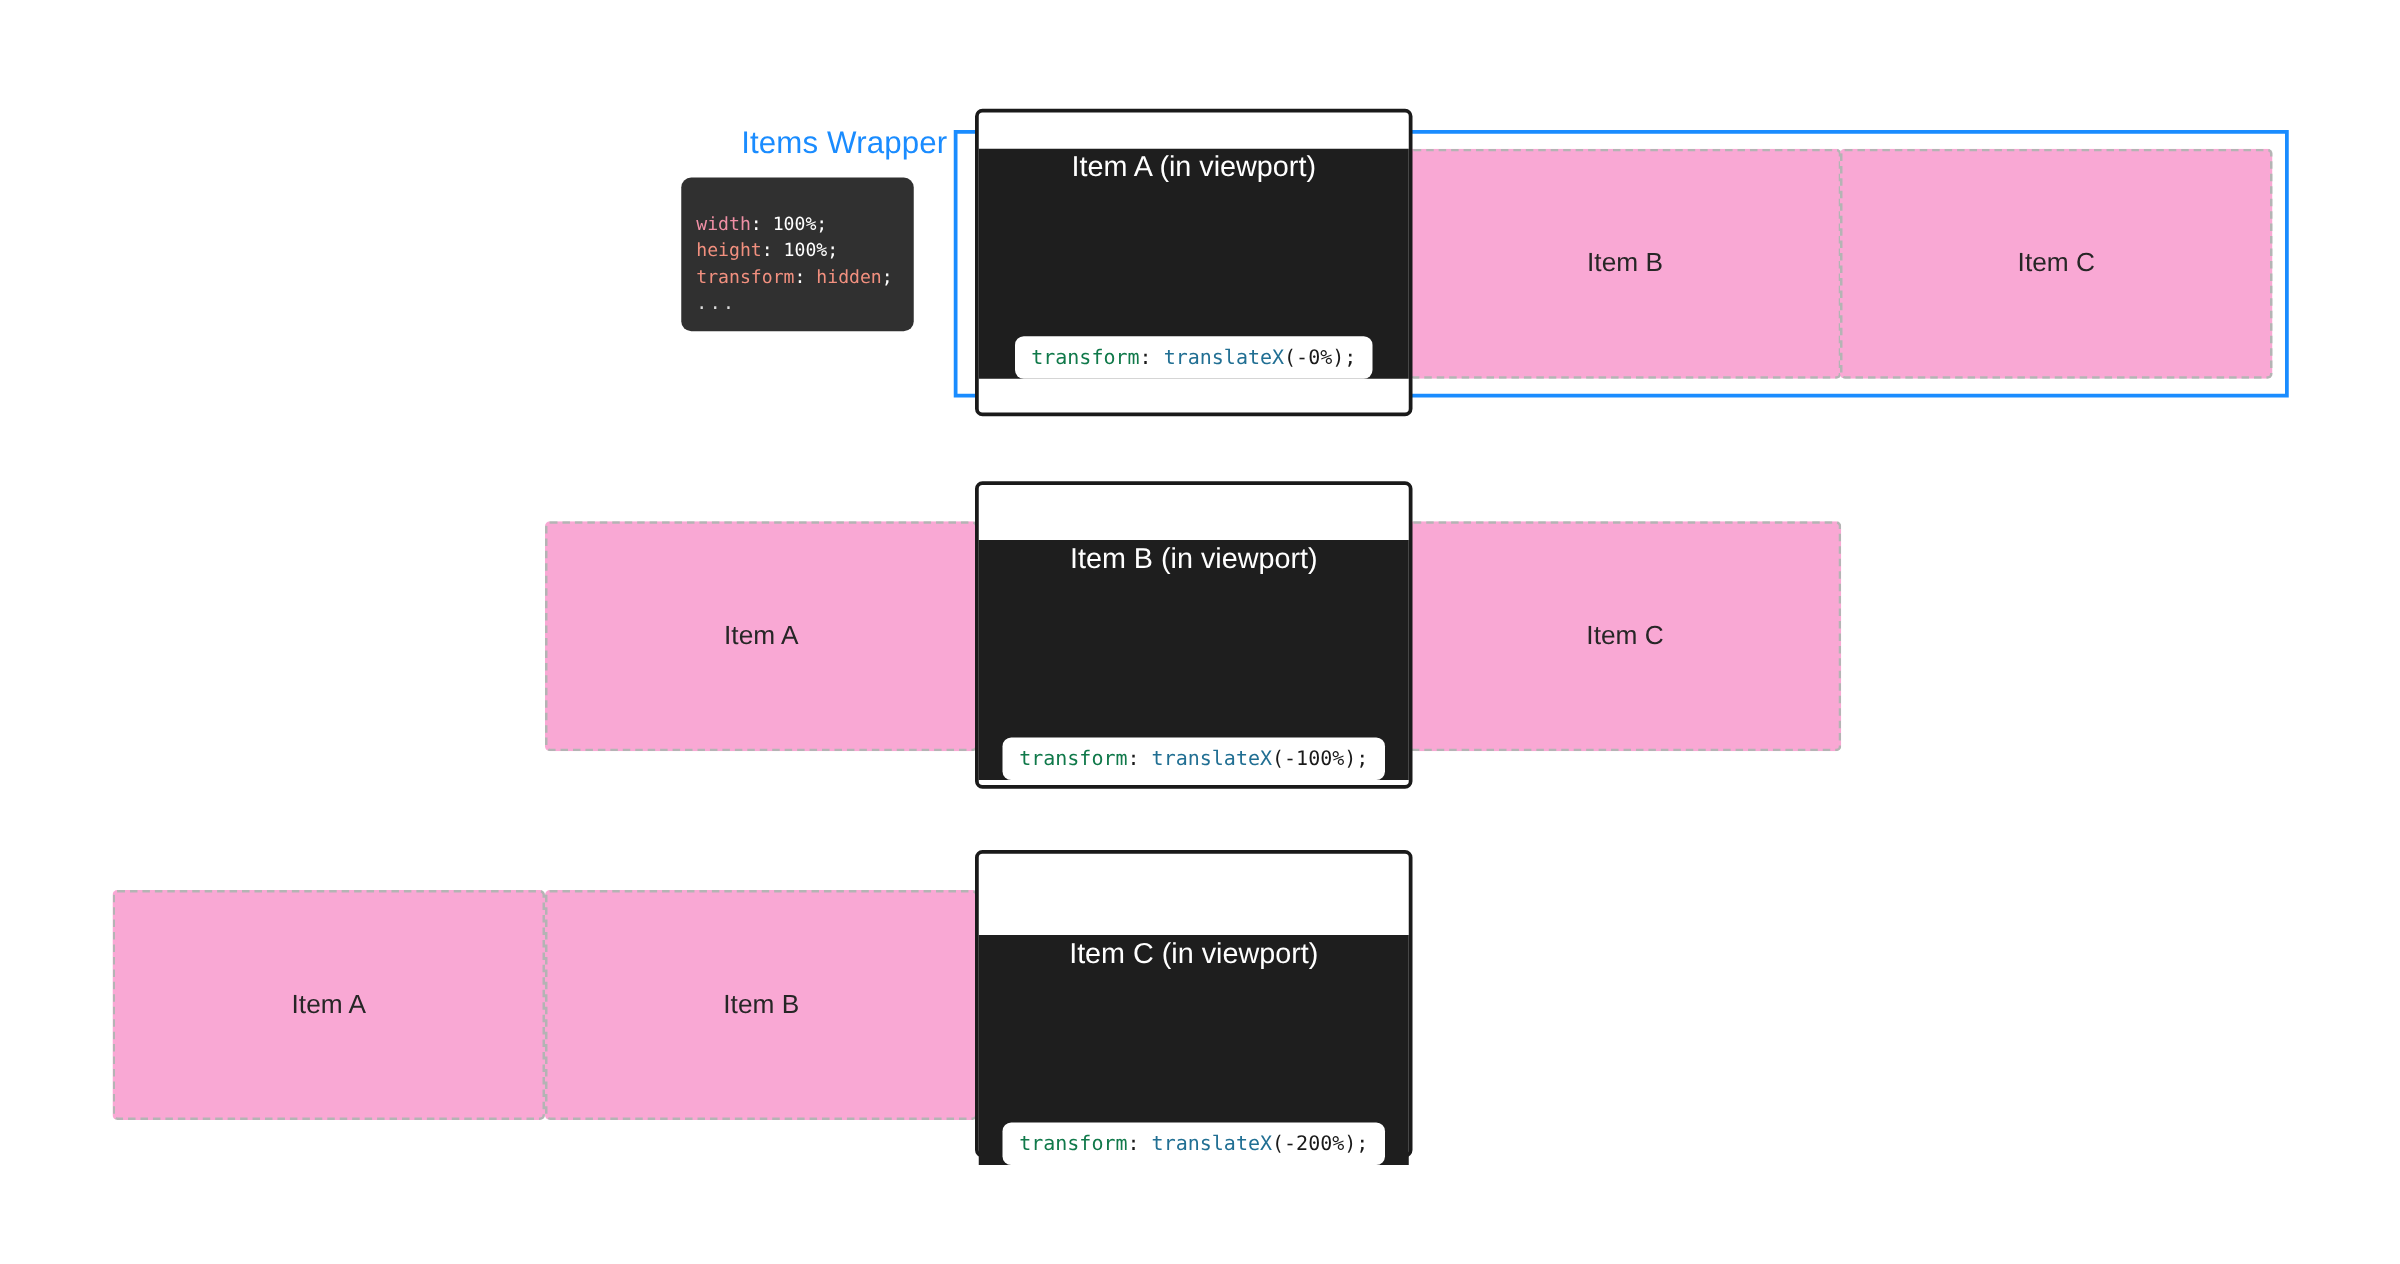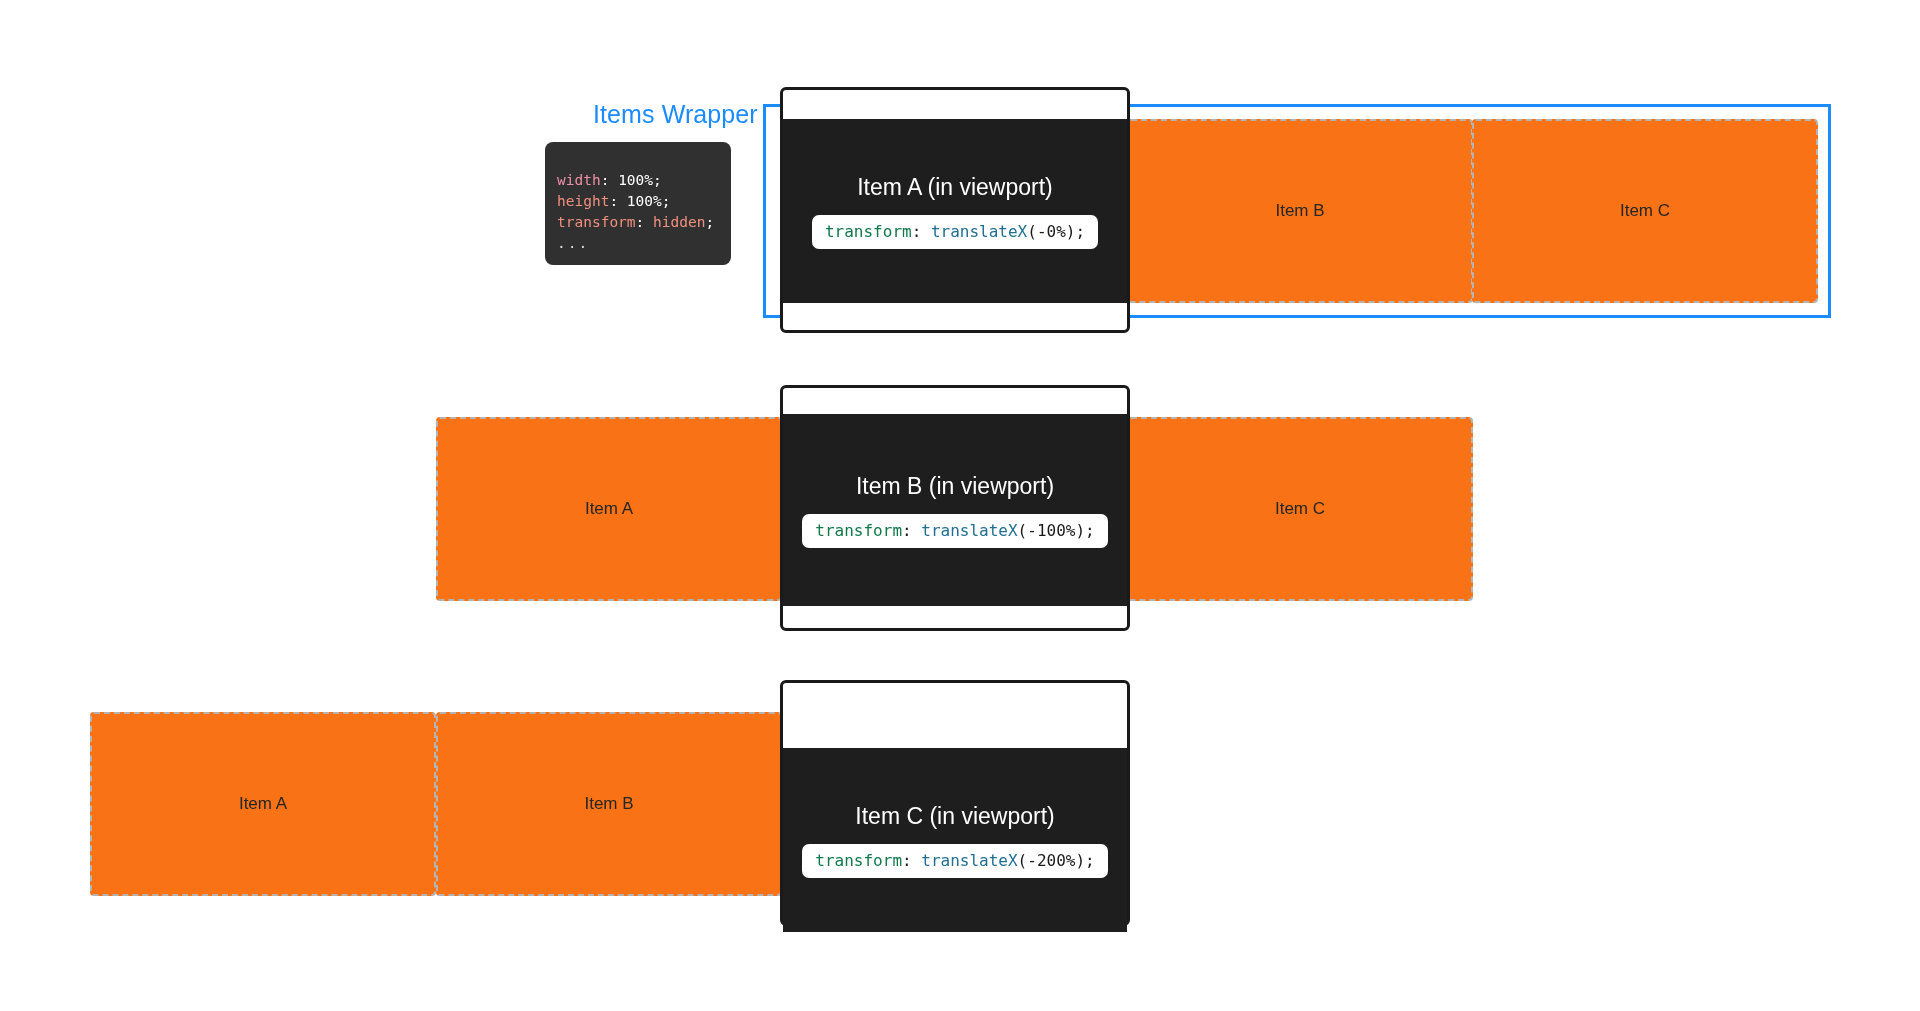--- a/index.html
+++ b/index.html
@@ -61,46 +61,46 @@
 
   
   .wrapper-outline {
     border: 3px solid #1a8cff;
     background: transparent;
     z-index: 1;
   }
 
   
   .ghost {
-    background: #f97316;
+    background: #f9a8d4;
     border: 2px dashed #b4b4b4;
     border-radius: 4px;
     display: flex;
     align-items: center;
     justify-content: center;
-    font-size: 17px;
+    font-size: 21px;
     color: #262626;
     z-index: 2;
   }
 
   
   .viewport-frame {
     border: 3px solid #1a1a1a;
     border-radius: 6px;
     background: #ffffff;
     z-index: 3;
   }
 
   
   .active-item {
     background: #1e1e1e;
     display: flex;
     flex-direction: column;
     align-items: center;
-    justify-content: center;
+    justify-content: space-between;
     z-index: 4;
   }
   .active-item .item-title {
     color: #ffffff;
     font-size: 23px;
     line-height: 28px;
     margin-bottom: 14px;
     white-space: nowrap;
   }
   .transform-pill {
@@ -160,21 +160,21 @@
     </div>
     <div class="abs ghost" style="left:781px; top:417px; width:346px; height:184px;">
       <span>Item B</span>
     </div>
     <div class="abs ghost" style="left:1127px; top:417px; width:346px; height:184px;">
       <span>Item C</span>
     </div>
 
     <div class="abs viewport-frame" style="left:780px; top:385px; width:350px; height:246px;"></div>
 
-    <div class="abs active-item" style="left:783px; top:414px; width:344px; height:192px;">
+    <div class="abs active-item" style="left:783px; top:432px; width:344px; height:192px;">
       <div class="item-title">Item B (in viewport)</div>
       <div class="transform-pill"><span class="t-prop">transform</span><span class="t-colon">: </span><span class="t-fn">translateX</span><span class="t-args">(-100%);</span></div>
     </div>
   </div>
 
   <div class="row">
 
     <div class="abs ghost" style="left:90px; top:712px; width:346px; height:184px;">
       <span>Item A</span>
     </div>

